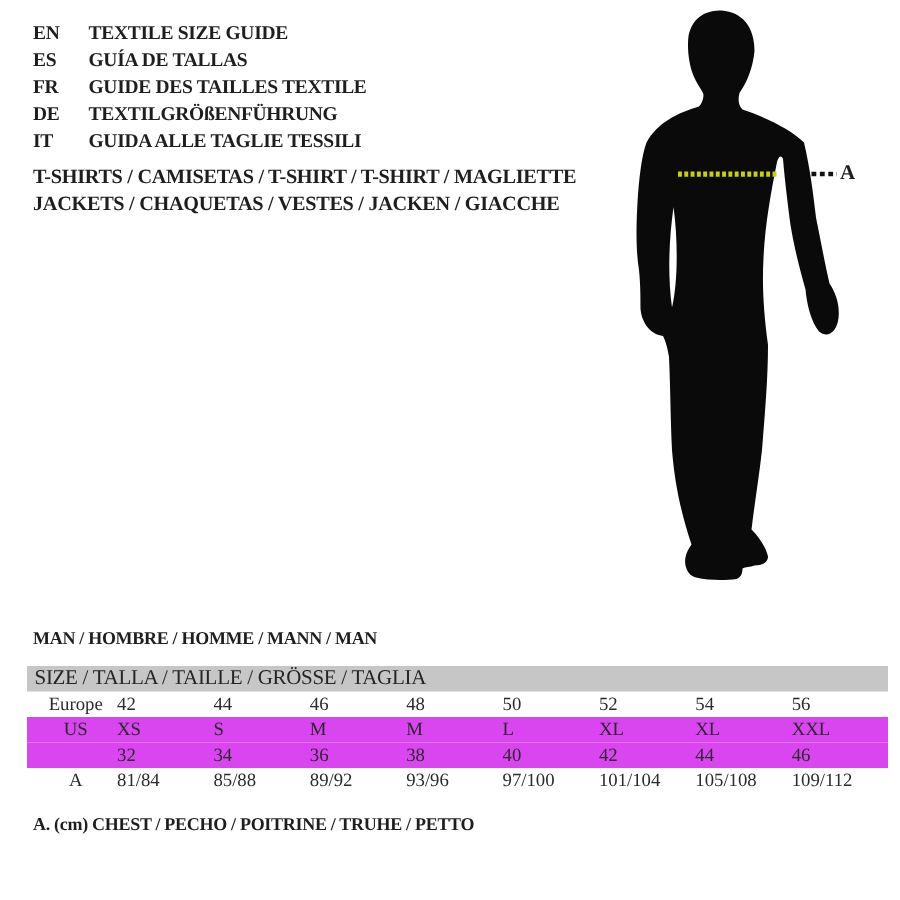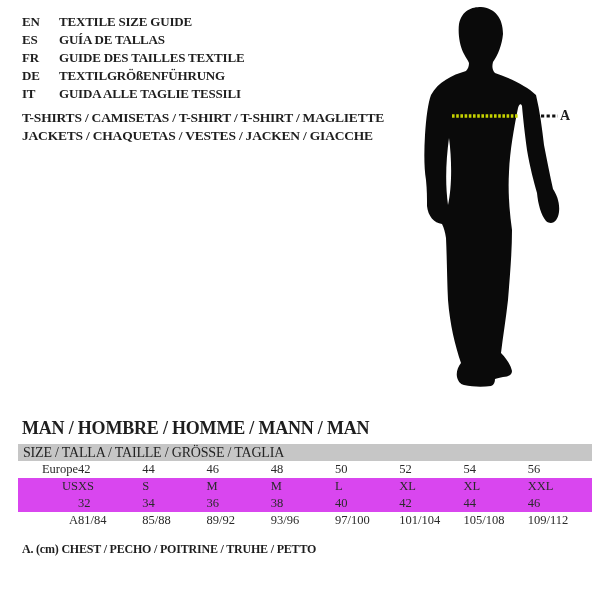--- a/index.html
+++ b/index.html
@@ -10,28 +10,28 @@
   
   .lang-block { position:absolute; left:22px; top:13px; }
   .lang-row { display:flex; line-height:18px; font-size:13px; font-weight:bold; letter-spacing:-0.2px; }
   .lang-code { width:37px; }
   
   .categories { position:absolute; left:22px; top:109px; font-size:13.5px; font-weight:bold; line-height:18px; letter-spacing:-0.2px; }
   
   .figure-svg { position:absolute; left:0; top:0; width:600px; height:600px; }
   .measure-label { position:absolute; left:560px; top:108px; font-size:14px; font-weight:bold; }
   
-  .section-title { position:absolute; left:22px; top:418px; font-size:18px; font-weight:bold; letter-spacing:-0.2px; }
+  .section-title { position:absolute; left:22px; top:418px; font-size:12px; font-weight:bold; letter-spacing:-0.2px; }
   
   .tbl { position:absolute; left:18px; top:444px; width:574px; }
   .tbl-header { height:17px; line-height:17px; background:#c6c6c6; padding-left:5px; font-size:14px; color:#242424; letter-spacing:-0.2px; }
   .tbl-row { display:grid; grid-template-columns:60px repeat(8, 1fr); height:17px; line-height:17px; font-size:12.5px; color:#2a2a2a; }
   .tbl-row.shaded { background:#d946ef; }
   .cell { }
-  .cell.lbl { text-align:right; padding-left:5px; }
+  .cell.lbl { text-align:center; padding-left:5px; }
   
   .footnote { position:absolute; left:22px; top:542px; font-size:12px; font-weight:bold; letter-spacing:-0.2px; }
 </style>
 </head>
 <body>
 
 <div class="canvas">
 
   <div class="lang-block">
     <div class="lang-row">

